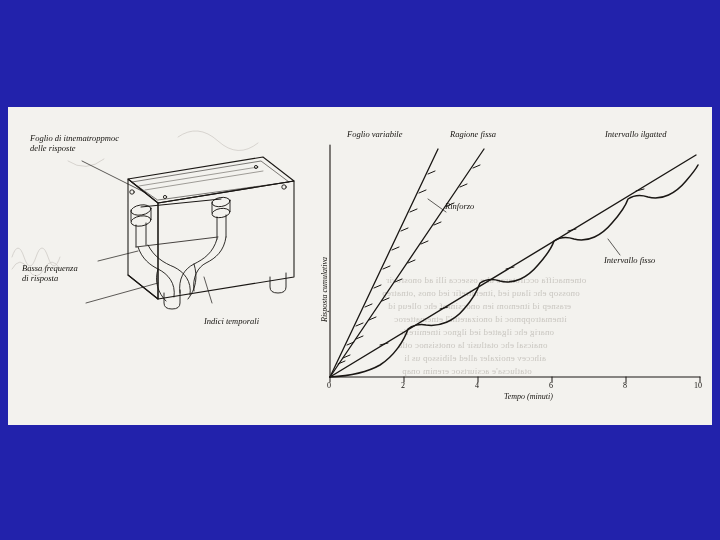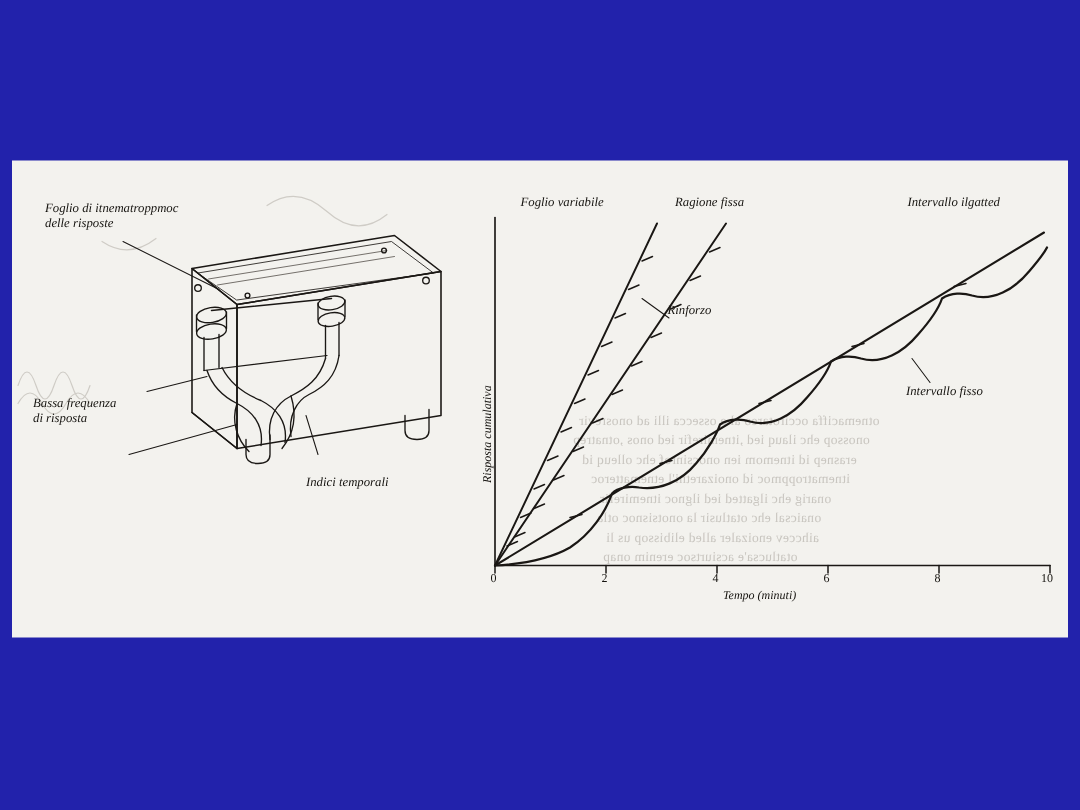--- a/index.html
+++ b/index.html
@@ -224,21 +224,21 @@
                  C 654 94, 668 86, 678 74
                  C 684 67, 688 62, 690 58" stroke-width="1.5"></path>
 
         <path d="M438 105 L420 92" stroke-width="0.7"></path>
 
         <path d="M612 148 L600 132" stroke-width="0.7"></path>
       </g>
     </svg>
 
     <div class="axis-lbl vert" style="left:312px; top:215px;">Risposta cumulativa</div>
-    <div class="axis-lbl" style="left:474px; top:285px;font-family:Liberation Serif, serif;">Tempo (minuti)</div>
+    <div class="axis-lbl" style="left:496px; top:285px;font-family:Liberation Serif, serif;">Tempo (minuti)</div>
 
     <div class="tick-lbl" style="left:319px; top:274px;">0</div>
     <div class="tick-lbl" style="left:393px; top:274px;">2</div>
     <div class="tick-lbl" style="left:467px; top:274px;">4</div>
     <div class="tick-lbl" style="left:541px; top:274px;">6</div>
     <div class="tick-lbl" style="left:615px; top:274px;">8</div>
     <div class="tick-lbl" style="left:686px; top:274px;">10</div>
 
     <div class="lbl lbl-sm" style="left:339px; top:23px;">Foglio variabile</div>
     <div class="lbl lbl-sm" style="left:442px; top:23px;">Ragione fissa</div>

